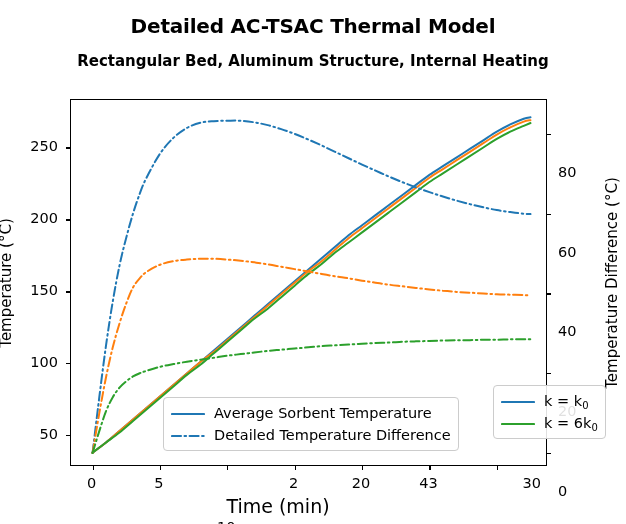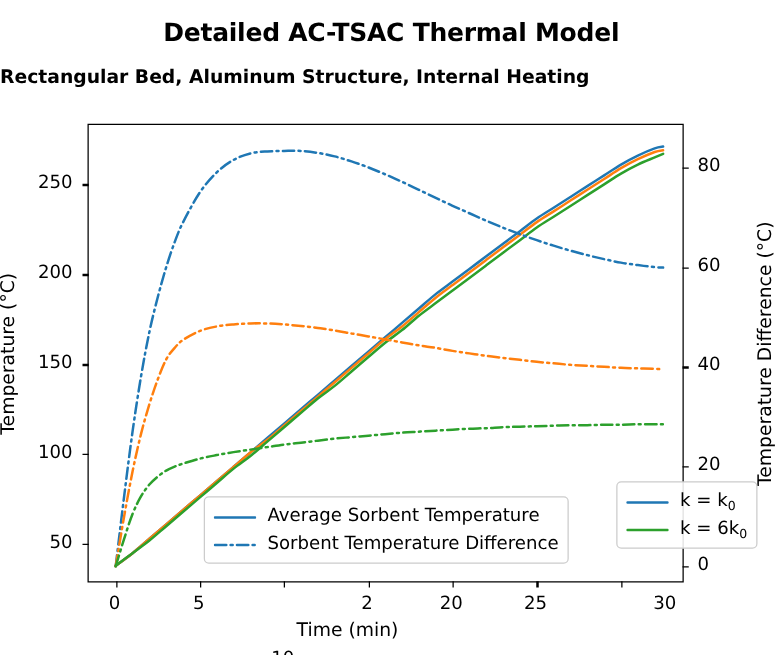--- a/index.html
+++ b/index.html
@@ -6,55 +6,55 @@
   body{width:626px;height:524px;overflow:hidden;font-family:"DejaVu Sans",sans-serif;}
   #figure{position:relative;width:626px;height:524px;background:#ffffff;}
 
   
   #title{
     position:absolute;left:0;top:14px;width:626px;text-align:center;
     font-family:"DejaVu Sans",sans-serif;font-weight:bold;font-size:20px;color:#000;
     letter-spacing:-0.2px;
   }
   #subtitle{
-    position:absolute;left:0;top:52px;width:626px;
+    position:absolute;left:0;top:52px;width:626px;text-align:center;
     font-family:"DejaVu Sans",sans-serif;font-weight:bold;font-size:15px;color:#000;
   }
 
   
   #plot{
     position:absolute;left:70px;top:99px;width:477px;height:367px;
     border:1.1px solid #000;box-sizing:border-box;background:#ffffff;
   }
   #canvaswrap{position:absolute;left:0;top:0;width:100%;height:100%;overflow:hidden;}
   svg.series{position:absolute;left:0;top:0;}
 
   
   .tick-y-left{position:absolute;width:5px;height:1.1px;background:#000;left:-5px;}
   .tick-y-right{position:absolute;width:5px;height:1.1px;background:#000;right:-5px;}
   .tick-x{position:absolute;width:1.1px;height:5px;background:#000;bottom:-5px;}
   .lbl{position:absolute;font-size:14.5px;color:#000;white-space:nowrap;}
   .lbl-yl{text-align:right;transform:translateY(-50%);}
-  .lbl-yr{text-align:left;transform:translateY(-50%);}
+  .lbl-yr{text-align:left;transform:translateY(-50%);margin-top:39px;}
   .lbl-xt{transform:translateX(-50%);}
 
   
   #ylabel-left{
     position:absolute;left:6px;top:283px;font-size:15px;color:#000;
     transform:translate(-50%,-50%) rotate(-90deg);transform-origin:center center;
     white-space:nowrap;
   }
   #ylabel-right{
     position:absolute;left:612px;top:283px;font-size:15px;color:#000;
     transform:translate(-50%,-50%) rotate(-90deg);transform-origin:center center;
     white-space:nowrap;
   }
   #xlabel{
     position:absolute;left:0;top:495px;width:556px;text-align:center;
-    font-size:15px;color:#000;
+    font-size:19px;color:#000;
   }
 
   
   .legend{
     position:absolute;background:rgba(255,255,255,0.88);
     border:1px solid #cccccc;border-radius:4px;padding:4px 7px;
     box-sizing:border-box;
   }
   #legend-style{left:163px;top:397px;}
   #legend-k{left:481px;top:385px;margin-left:12px;}
@@ -124,36 +124,36 @@
       <div class="lbl lbl-yr" style="left: 558px; top: 292.473px;">40</div>
       <div class="lbl lbl-yr" style="left: 558px; top: 212.69px;">60</div>
       <div class="lbl lbl-yr" style="left: 558px; top: 132.908px;">80</div>
     </div>
   <div id="labels-x">
       <div class="lbl lbl-xt" style="left: 91.5593px; top: 475px;">0</div>
       <div class="lbl lbl-xt" style="left: 158.932px; top: 475px;">5</div>
       <div class="lbl lbl-xt" style="left: 226.305px; top: 475px; margin-top: 44px;">10</div>
       <div class="lbl lbl-xt" style="left: 293.678px; top: 475px;">2</div>
       <div class="lbl lbl-xt" style="left: 361.051px; top: 475px;">20</div>
-      <div class="lbl lbl-xt" style="left: 428.424px; top: 475px;">25</div>
+      <div class="lbl lbl-xt" style="left: 428.424px; top: 475px;">43</div>
       <div class="lbl lbl-xt" style="left: 495.797px; top: 475px; margin-left: 36px;">30</div>
     </div>
 
   <div class="legend" id="legend-style">
       <div class="legend-row">
         <div class="legend-swatch"><svg width="34" height="14">
             <line x1="1" y1="7" x2="33" y2="7" stroke="#1f77b4" stroke-width="2.1" stroke-linecap="round"></line>
           </svg></div>
         <div class="legend-text">Average Sorbent Temperature</div>
       </div>
       <div class="legend-row">
         <div class="legend-swatch"><svg width="34" height="14">
             <line x1="1" y1="7" x2="33" y2="7" stroke="#1f77b4" stroke-width="2.1" stroke-linecap="round" stroke-dasharray="9,3.5,1.6,3.5"></line>
           </svg></div>
-        <div class="legend-text">Sorbent Temperature Difference</div>
+        <div class="legend-text">Detailed Temperature Difference</div>
       </div>
     </div>
   <div class="legend" id="legend-k">
       <div class="legend-row">
         <div class="legend-swatch"><svg width="34" height="14">
             <line x1="1" y1="7" x2="33" y2="7" stroke="#1f77b4" stroke-width="2.1" stroke-linecap="round"></line>
           </svg></div>
         <div class="legend-text">k = k<sub>0</sub></div>
       </div>
       <div class="legend-row">

